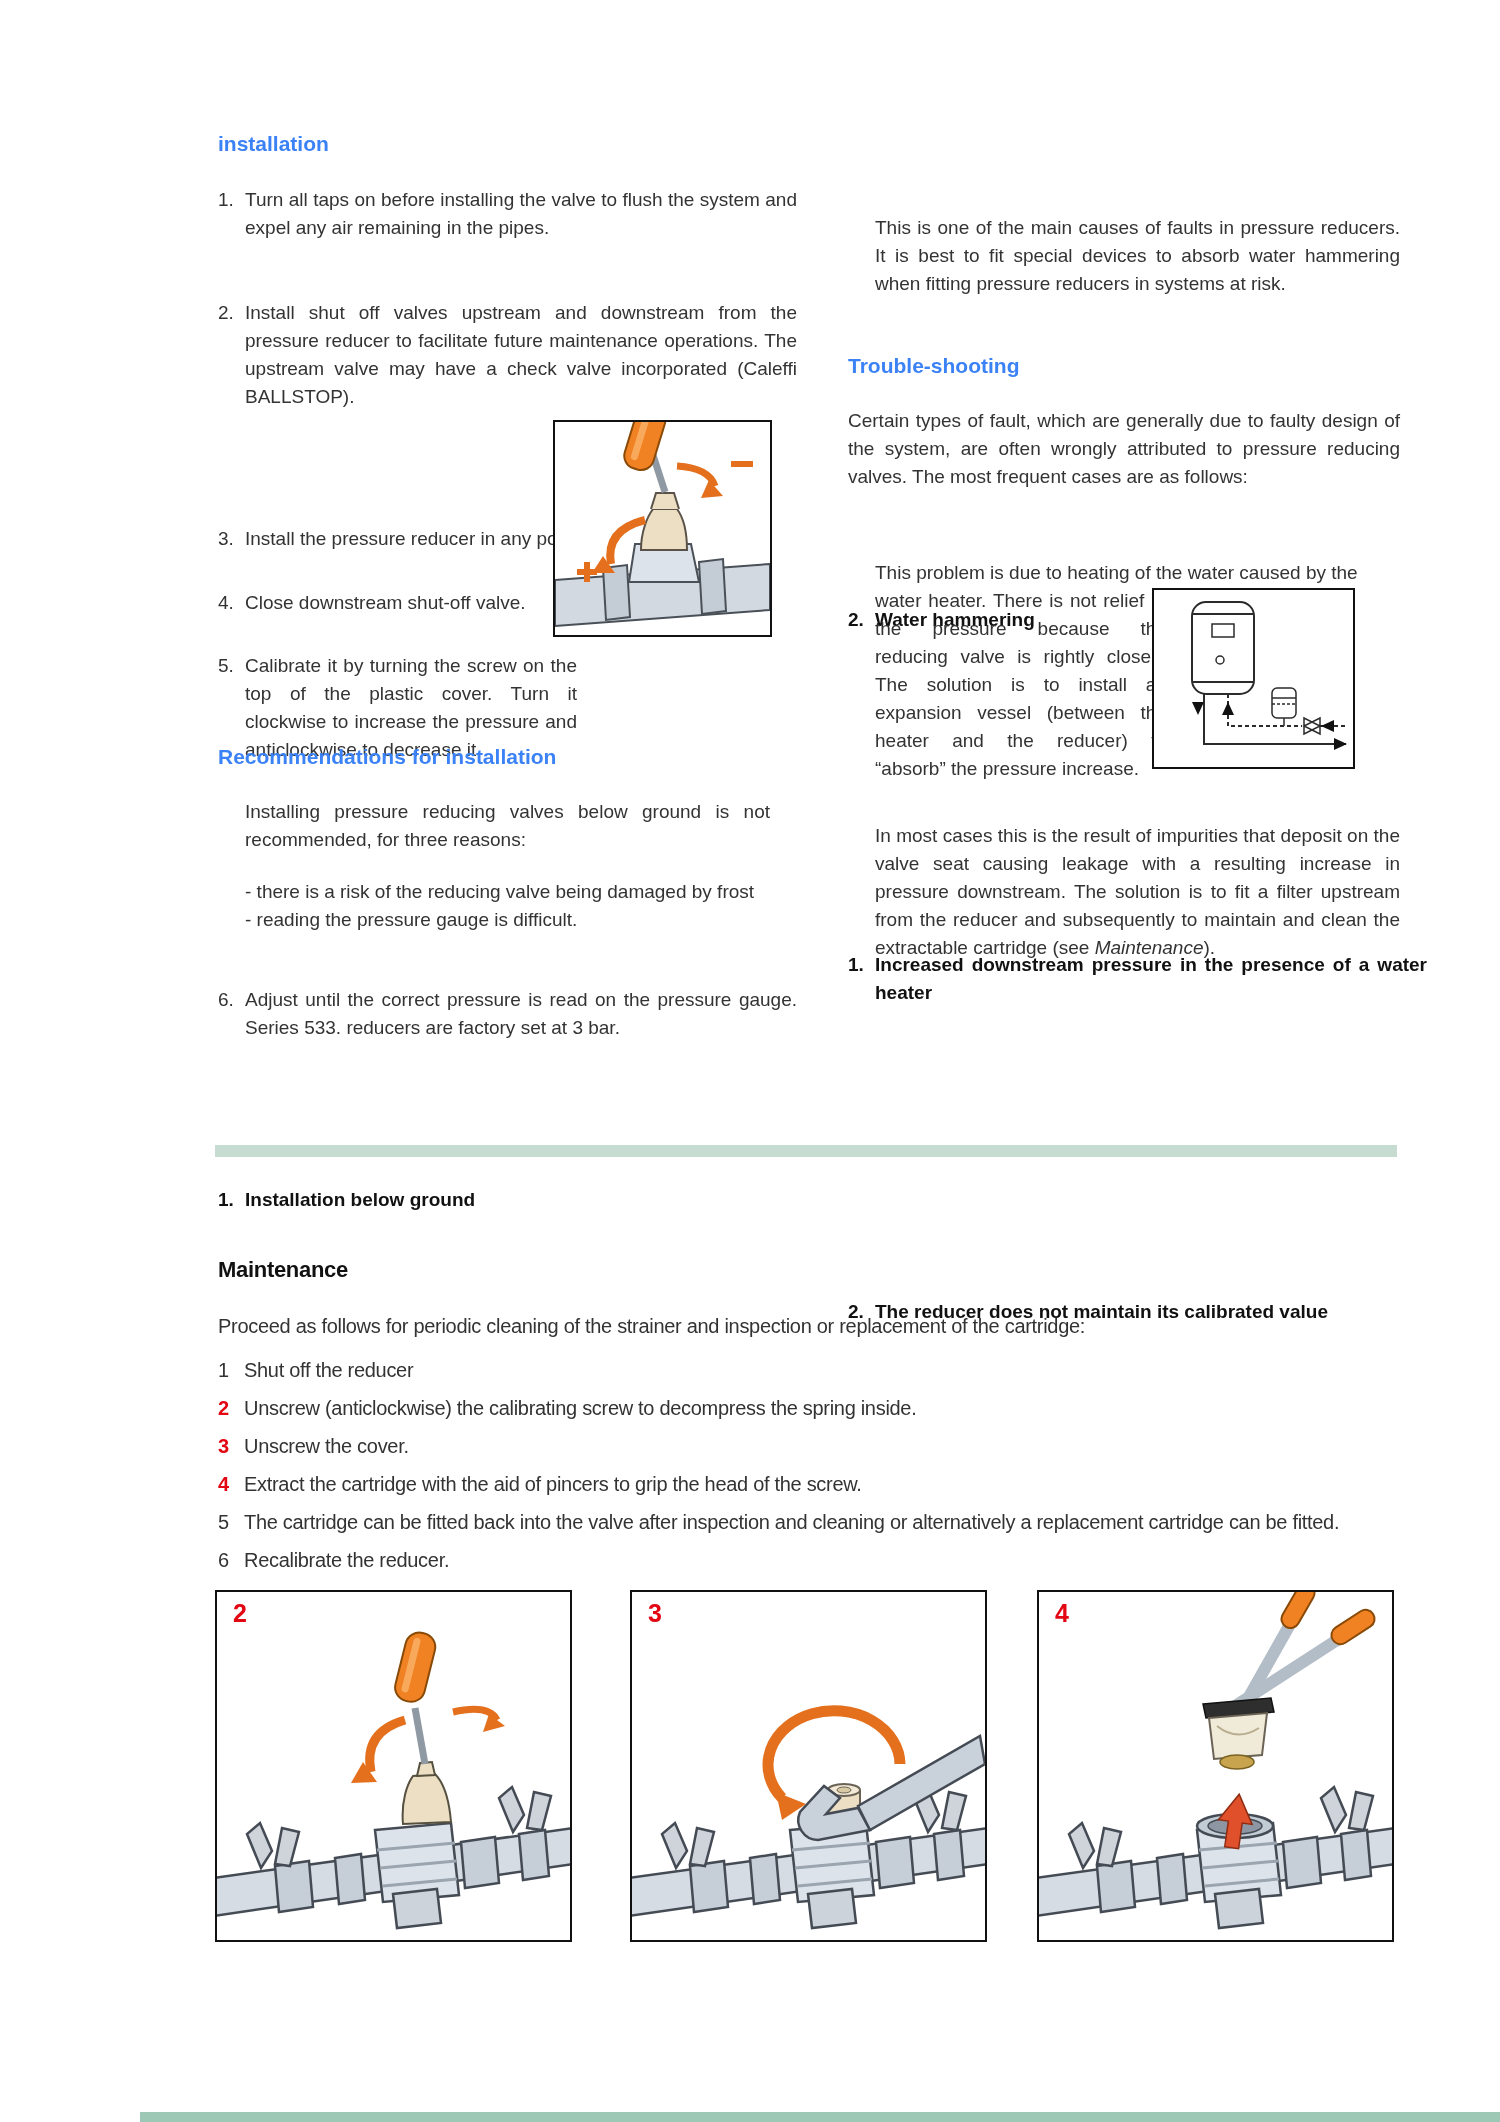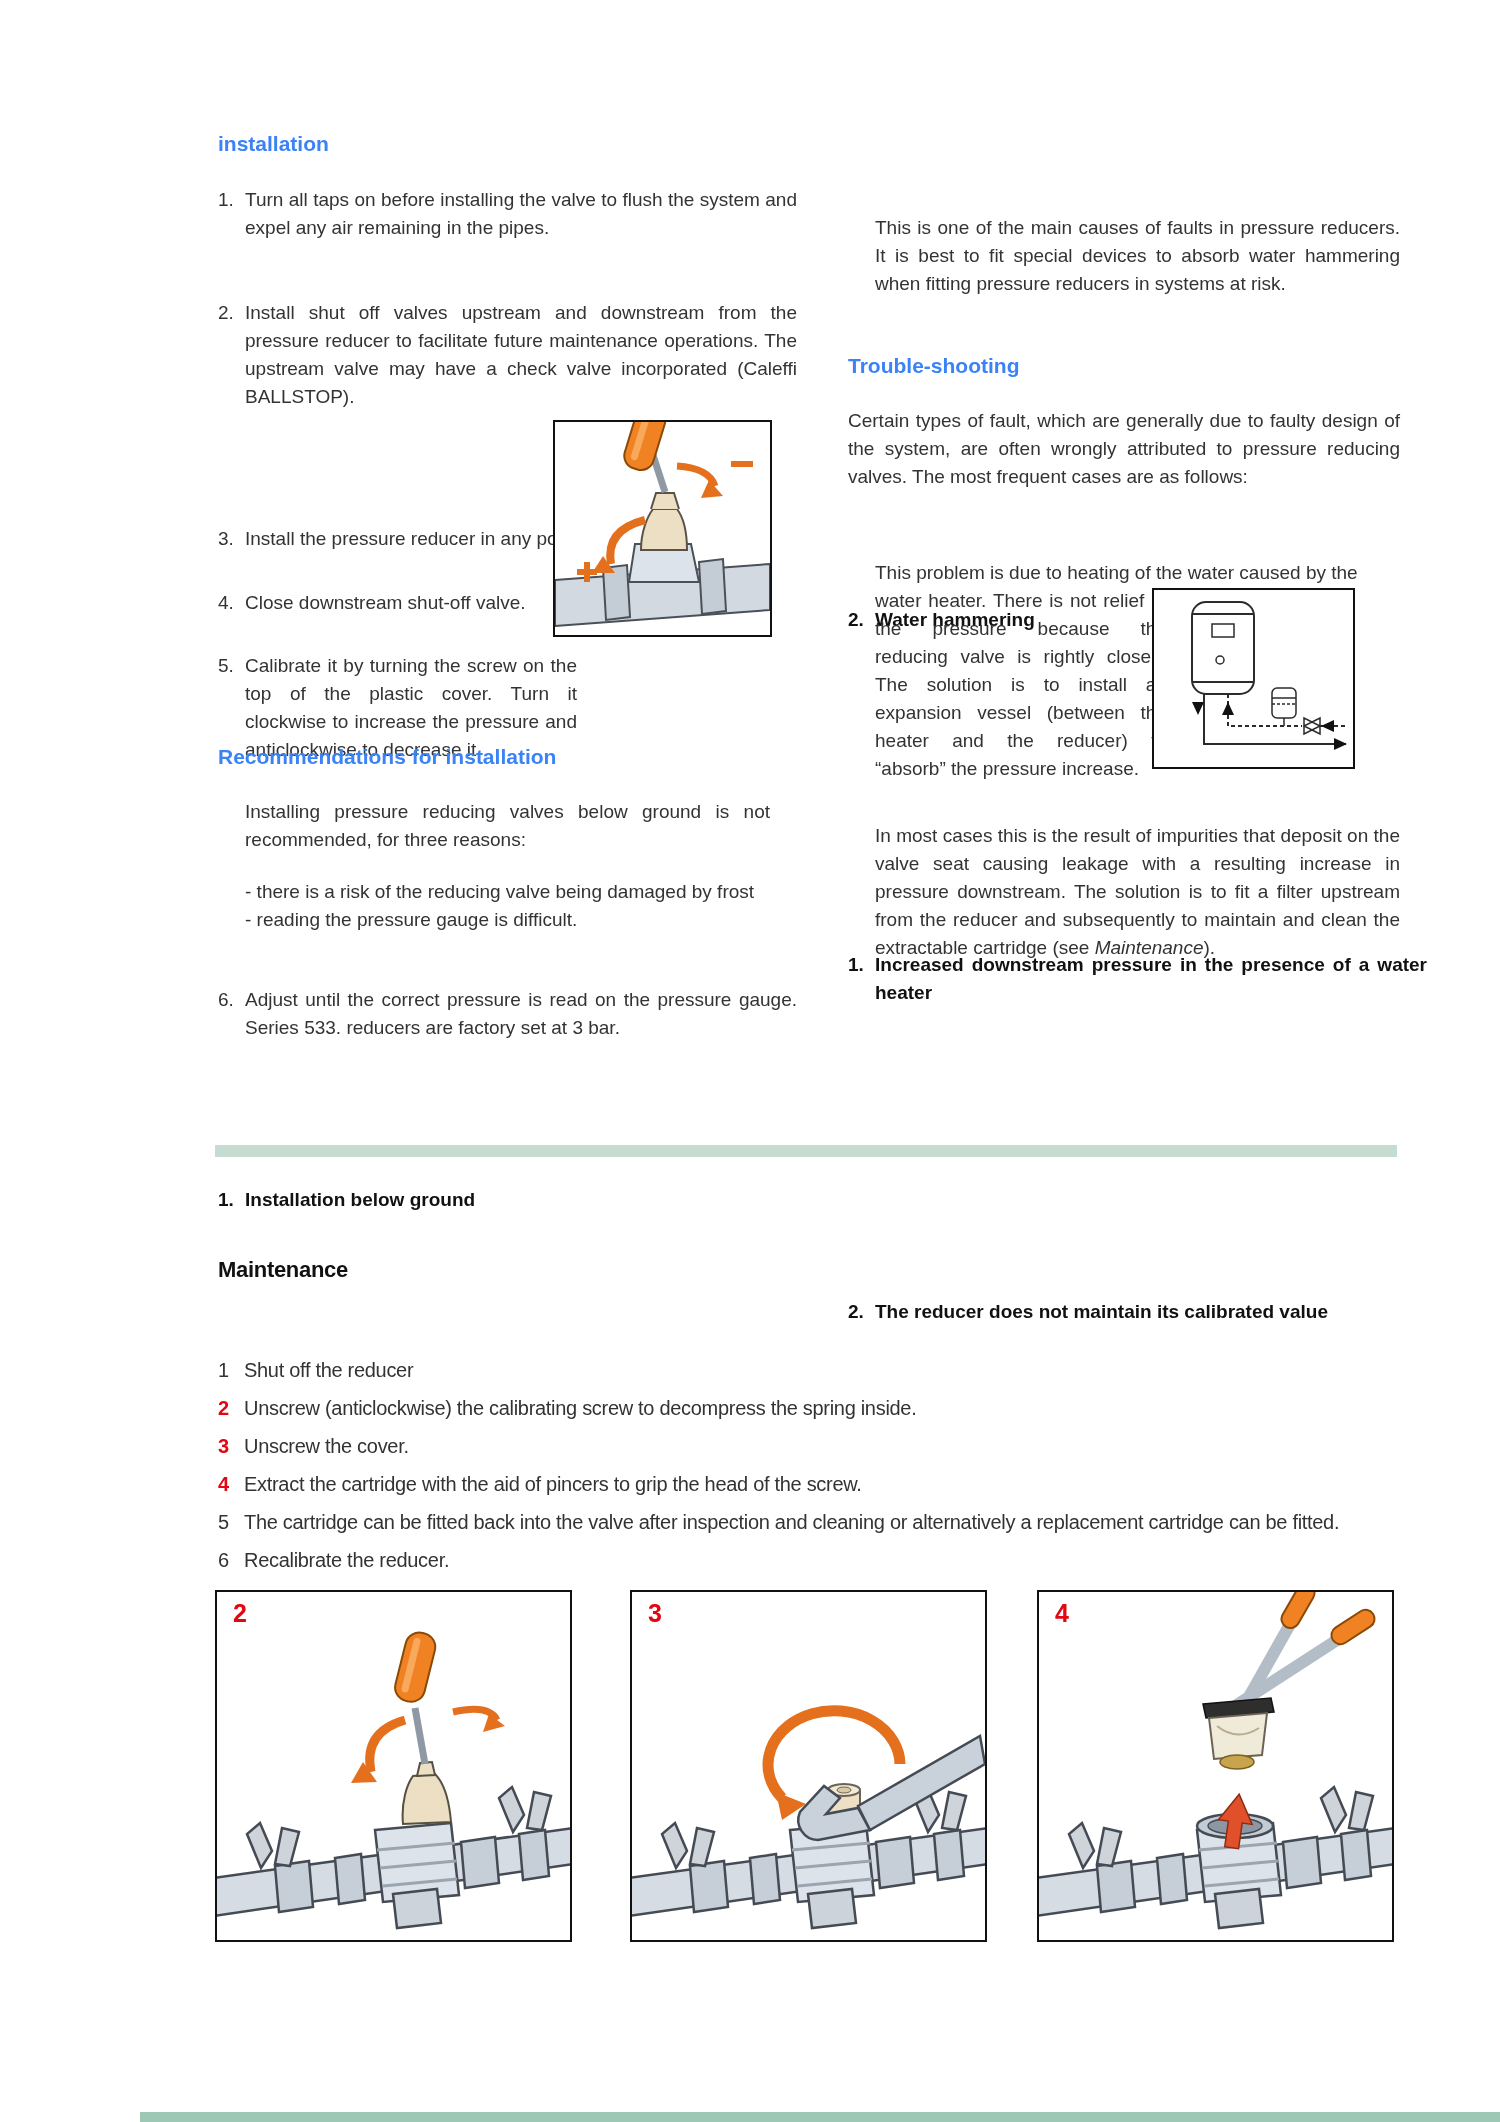--- a/index.html
+++ b/index.html
@@ -161,20 +161,21 @@
 
   <div class="abs rcol li bold-head" style="top:794px">
     <span class="num">2.</span>
     <span>The reducer does not maintain its calibrated value</span>
   </div>
   <div class="abs just" style="top:822px;left:875px;width:525px"><span>In most cases this is the result of impurities that deposit on the valve seat causing leakage with a resulting increase in pressure downstream. The solution is to fit a filter upstream from the reducer and subsequently to maintain and clean the extractable cartridge (see </span><span class="it">Maintenance</span><span>).</span></div>
 
   <div class="abs divider" style="left:215px;top:1145px;width:1182px;height:12px"></div>
 
   <div class="abs mnt-head" style="left:218px;top:1256px">Maintenance</div>
+  <div class="abs mnt-text" style="left:218px;top:1312px;width:1280px">Proceed as follows for periodic cleaning of the strainer and inspection or replacement of the cartridge:</div>
 
   <div class="abs mnt-text" style="left:218px;top:1356px;width:1280px">
     <div class="step"><span class="num">1</span><span>Shut off the reducer</span></div>
     <div class="step"><span class="num red">2</span><span>Unscrew (anticlockwise) the calibrating screw to decompress the spring inside.</span></div>
     <div class="step"><span class="num red">3</span><span>Unscrew the cover.</span></div>
     <div class="step"><span class="num red">4</span><span>Extract the cartridge with the aid of pincers to grip the head of the screw.</span></div>
     <div class="step"><span class="num">5</span><span>The cartridge can be fitted back into the valve after inspection and cleaning or alternatively a replacement cartridge can be fitted.</span></div>
     <div class="step"><span class="num">6</span><span>Recalibrate the reducer.</span></div>
   </div>
 

